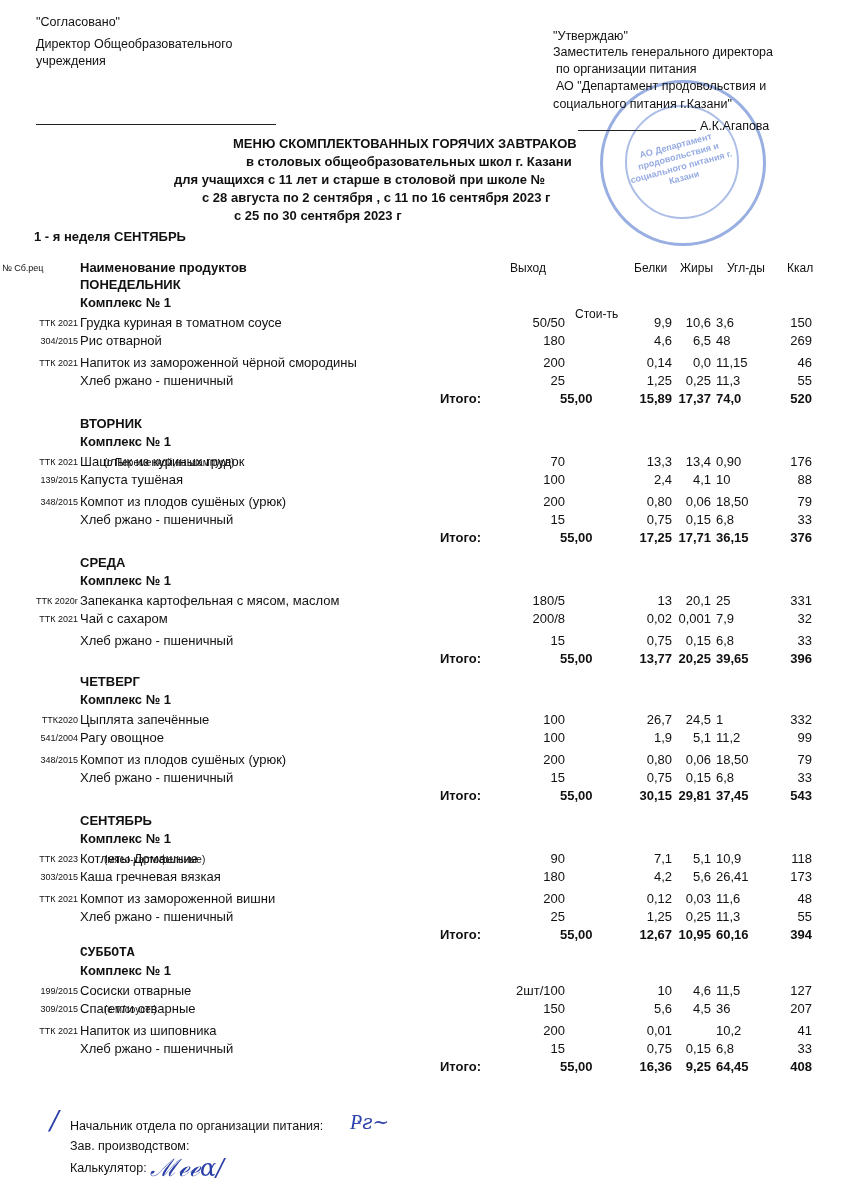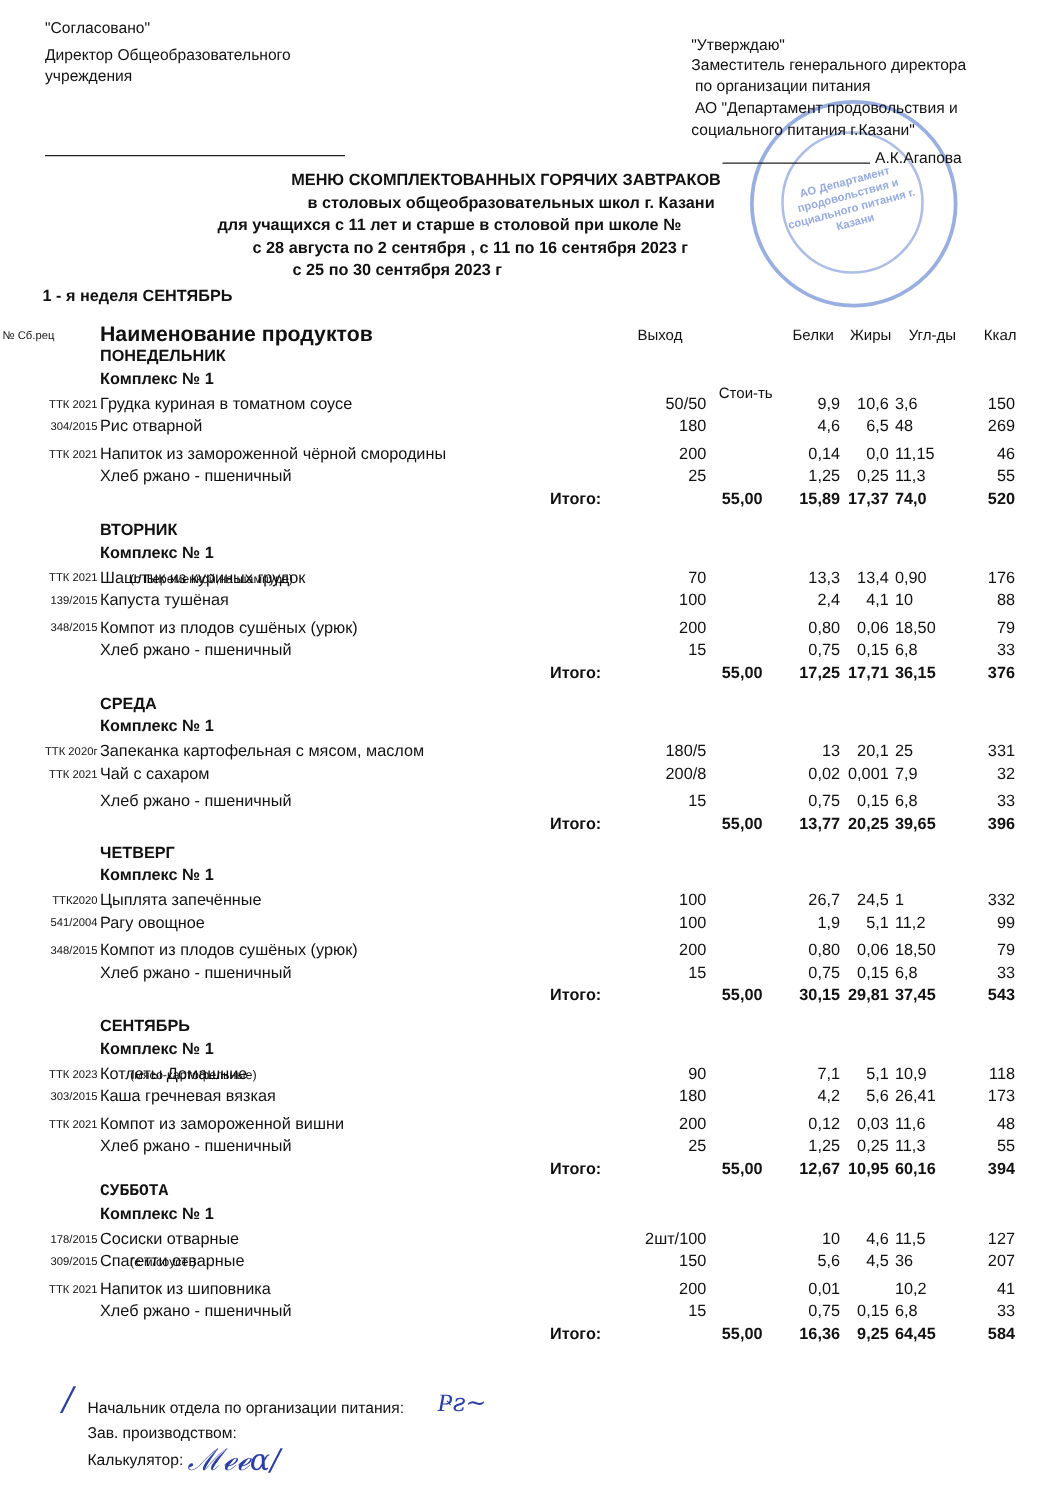--- a/index.html
+++ b/index.html
@@ -14,21 +14,21 @@
   .stamp::after { content:""; position:absolute; left:22px; top:22px; width:110px; height:110px; border-radius:50%;
            border:2px solid rgba(70,110,200,0.45); }
   .stamp-text { position:absolute; left:620px; top:140px; width:120px; text-align:center;
            color:rgba(60,100,200,0.55); font-size:9px; font-weight:bold; line-height:11px; transform:rotate(-15deg); white-space:normal; }
   .row { position:absolute; left:0; width:823px; height:18px; font-size:13px; line-height:18px; }
   .row span { position:absolute; white-space:nowrap; }
   .code { left:2px; width:76px; font-size:9px; text-align:right; }
   .name { left:80px; }
   .name small { font-size:10px;margin-left:24px; }
   .out { left:480px; width:85px; text-align:right; }
-  .price { left:540px; width:70px; text-align:right; }
+  .price { left:560px; width:70px; text-align:left; }
   .prot { left:630px; width:42px; text-align:right; }
   .fat { left:675px; width:36px; text-align:right; }
   .carb { left:716px; width:48px; text-align:left; }
   .kcal { left:770px; width:42px; text-align:right; }
   .total { font-weight:bold; }
   .total .lbl { left:440px; }
   .day { font-weight:bold; }
   .colhdr { font-size:12px; }
   .signature { position:absolute; color:#2a3fa8; font-family:"DejaVu Serif", serif; font-style:italic; }
 </style>
@@ -54,21 +54,21 @@
 <div class="abs title" style="left:233px;top:135px;">МЕНЮ  СКОМПЛЕКТОВАННЫХ  ГОРЯЧИХ ЗАВТРАКОВ</div>
 <div class="abs title" style="left:246px;top:153px;">в столовых общеобразовательных школ г. Казани</div>
 <div class="abs title" style="left:174px;top:171px;">для  учащихся с 11 лет и старше  в   столовой при школе   №</div>
 <div class="abs title" style="left:202px;top:189px;">с 28 августа  по 2  сентября ,   с  11  по 16  сентября  2023 г</div>
 <div class="abs title" style="left:234px;top:207px;">с  25  по  30 сентября 2023 г</div>
 
 <div class="abs title" style="left:34px;top:228px;">1 - я неделя   СЕНТЯБРЬ</div>
 
 <div class="row colhdr" style="top:259px;">
   <span style="left:2px;font-size:9px;">№ Сб.рец</span>
-  <span style="left:80px;font-size:17px;font-weight:bold;">Наименование продуктов</span>
+  <span style="left:80px;font-size:13px;font-weight:bold;">Наименование продуктов</span>
   <span style="left:510px;">Выход</span>
   <span style="left:575px;margin-top:46px;">Стои-ть</span>
   <span style="left:634px;">Белки</span>
   <span style="left:680px;">Жиры</span>
   <span style="left:727px;">Угл-ды</span>
   <span style="left:787px;">Ккал</span>
 </div>
 
 <div id="menu-body">
     <div class="row day" style="top:276px;">
@@ -346,21 +346,21 @@
       <span class="carb">60,16</span>
       <span class="kcal">394</span>
     </div>
     <div class="row day" style="top:944px;font-family:Liberation Mono, monospace;">
       <span class="name">СУББОТА</span>
     </div>
     <div class="row day" style="top:962px;">
       <span class="name">Комплекс № 1</span>
     </div>
     <div class="row" style="top:982px;">
-      <span class="code">178/2015</span>
+      <span class="code">199/2015</span>
       <span class="name">
         <span>Сосиски отварные</span>
       </span>
       <span class="out">2шт/100</span>
       <span class="prot">10</span>
       <span class="fat">4,6</span>
       <span class="carb">11,5</span>
       <span class="kcal">127</span>
     </div>
     <div class="row" style="top:1000px;">
@@ -393,21 +393,21 @@
       <span class="fat">0,15</span>
       <span class="carb">6,8</span>
       <span class="kcal">33</span>
     </div>
     <div class="row total" style="top:1058px;">
       <span class="lbl">Итого:</span>
       <span class="price">55,00</span>
       <span class="prot">16,36</span>
       <span class="fat">9,25</span>
       <span class="carb">64,45</span>
-      <span class="kcal">584</span>
+      <span class="kcal">408</span>
     </div>
   </div>
 
 <div class="abs hdr" style="left:70px;top:1118px;">Начальник  отдела по организации питания:</div>
 <div class="abs hdr" style="left:70px;top:1138px;">Зав. производством:</div>
 <div class="abs hdr" style="left:70px;top:1160px;">Калькулятор:</div>
 <div class="signature" style="left:50px;top:1105px;font-size:26px;">/</div>
 <div class="signature" style="left:350px;top:1110px;font-size:20px;">Ҏƨ~</div>
 <div class="signature" style="left:150px;top:1150px;font-size:24px;">ℳℯℯɑ/</div>
 

